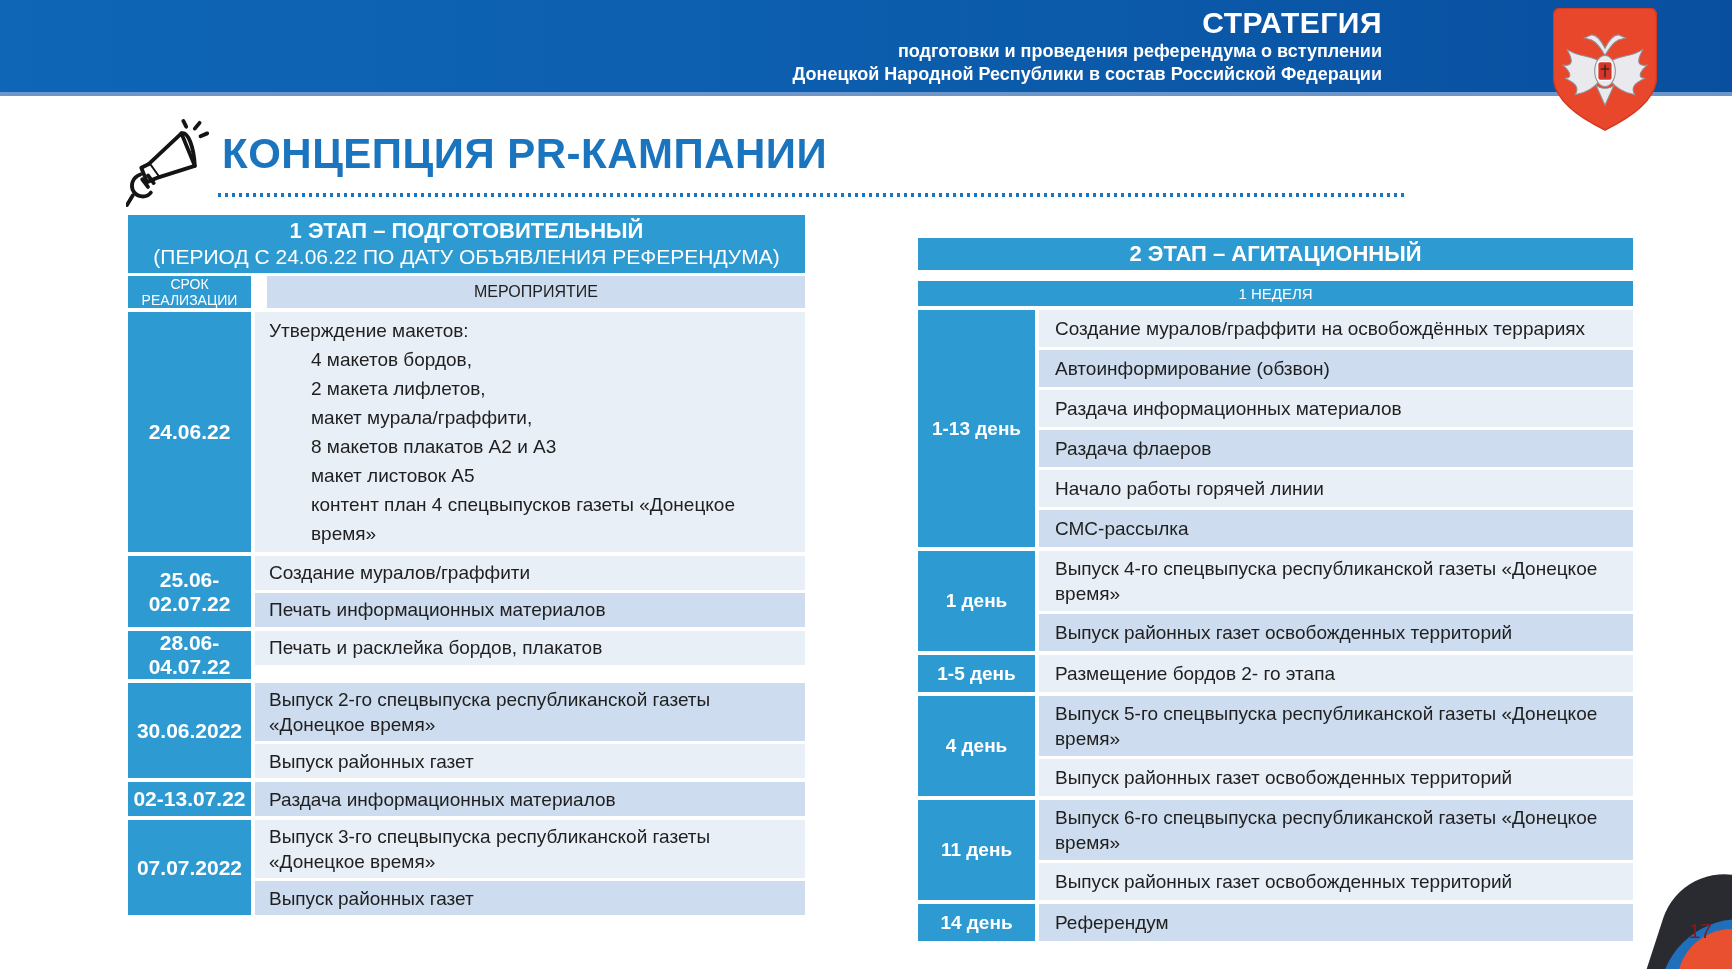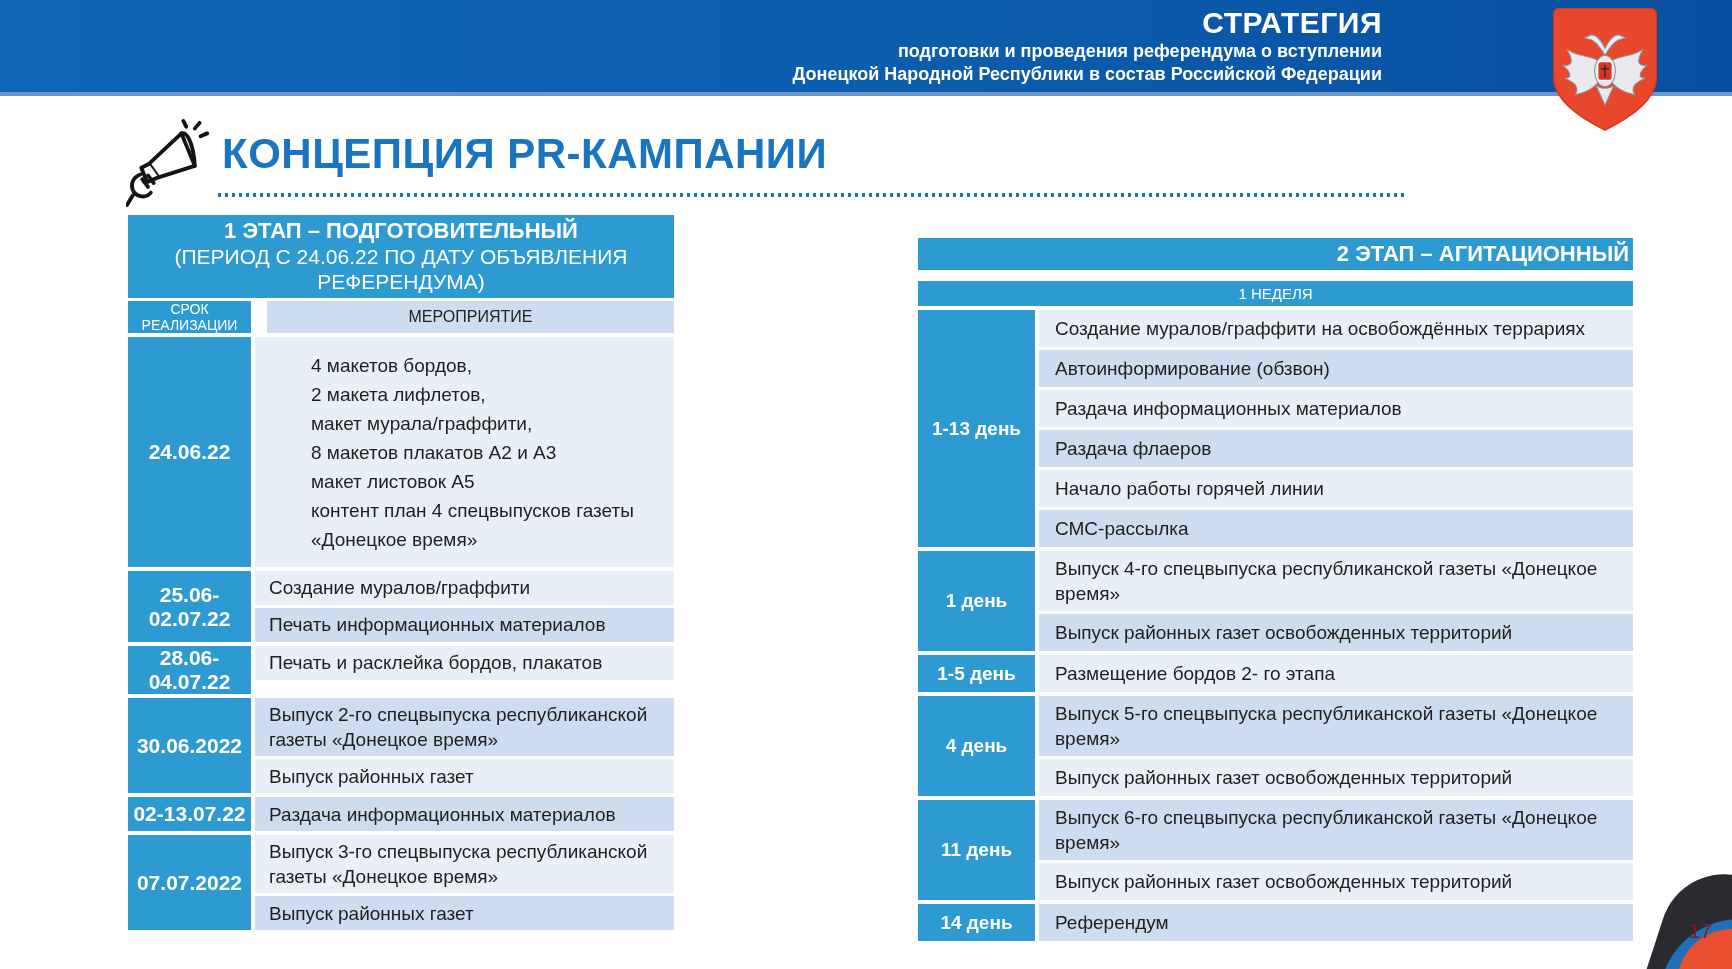--- a/index.html
+++ b/index.html
@@ -26,29 +26,29 @@
   .page-title{
     position:absolute;left:222px;top:130px;
     font-size:42px;font-weight:800;color:var(--accent-blue,#1b74be);letter-spacing:.5px;
   }
   .dotted-rule{
     position:absolute;left:218px;top:193px;width:1190px;height:4px;
     background-image:repeating-linear-gradient(90deg,var(--accent-blue,#1b74be) 0 3px,transparent 3px 7px);
   }
   
   .stage-table{position:absolute;}
-  .table1{left:128px;top:215px;width:546px;}
+  .table1{left:128px;top:215px;width:677px;}
   .table2{left:918px;top:238px;width:715px;}
   .t-head{
     background:var(--table-header,#2d9ad2);color:#fff;text-align:center;
     padding:2px 4px 4px 4px;
   }
   .t-head .l1{font-size:22px;font-weight:700;line-height:27px;}
   .t-head .l2{font-size:21px;font-weight:400;line-height:25px;}
-  .t2-head{background:var(--table-header,#2d9ad2);color:#fff;text-align:right;
+  .t2-head{background:var(--table-header,#2d9ad2);color:#fff;text-align:center;
     font-size:22px;font-weight:700;padding:3px 4px;line-height:26px;}
   .t2-week{background:var(--table-header,#2d9ad2);color:#fff;text-align:center;
     font-size:15px;font-weight:400;padding:3px 0;margin-top:11px;line-height:19px;}
   .t-colhead{display:flex;gap:16px;margin-top:3px;}
   .t-colhead .c1{
     width:123px;flex:none;background:var(--table-header,#2d9ad2);color:#fff;
     font-size:14px;display:flex;align-items:center;justify-content:center;text-align:center;
   }
   .t-colhead .c2{
     flex:1;background:var(--row-dark,#cddcee);color:#222;font-size:16px;
@@ -131,20 +131,21 @@
     </div>
     <div class="t-colhead">
       <div class="c1">СРОК РЕАЛИЗАЦИИ</div>
       <div class="c2">МЕРОПРИЯТИЕ</div>
     </div>
     <div>
         <div class="t-group">
           <div class="t-date">24.06.22</div>
           <div class="t-items">
             <div class="t-cell light big">
+              <div>Утверждение макетов:</div>
               <div class="sub">4 макетов бордов,</div>
               <div class="sub">2 макета лифлетов,</div>
               <div class="sub">макет мурала/граффити,</div>
               <div class="sub">8 макетов плакатов А2 и А3</div>
               <div class="sub">макет листовок А5</div>
               <div class="sub">контент план 4 спецвыпусков газеты «Донецкое время»</div>
             </div>
           </div>
         </div>
         <div class="t-group">

